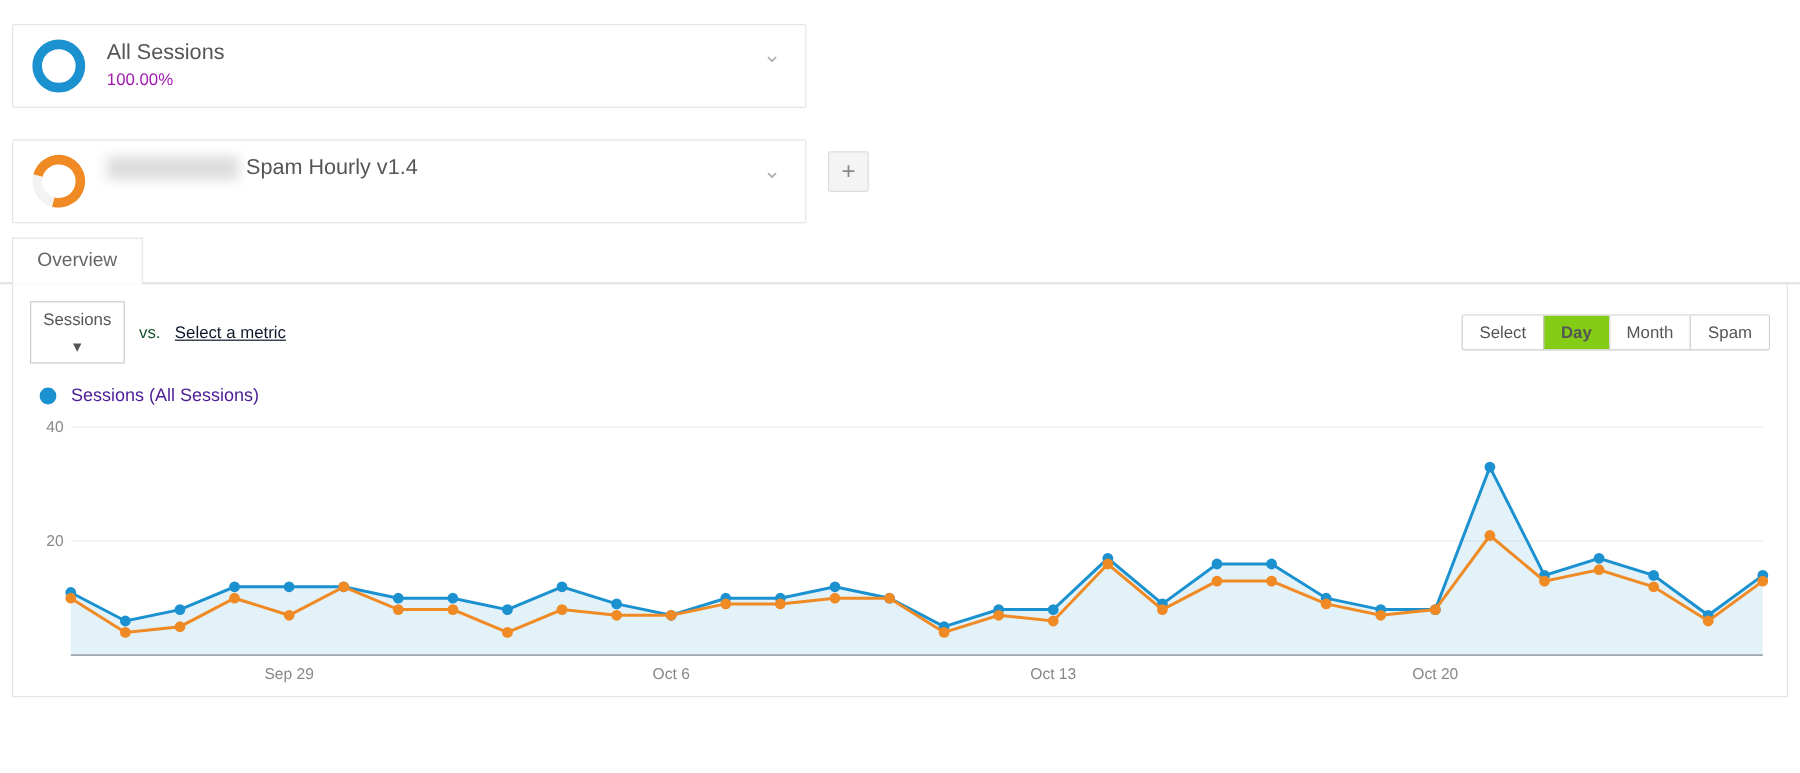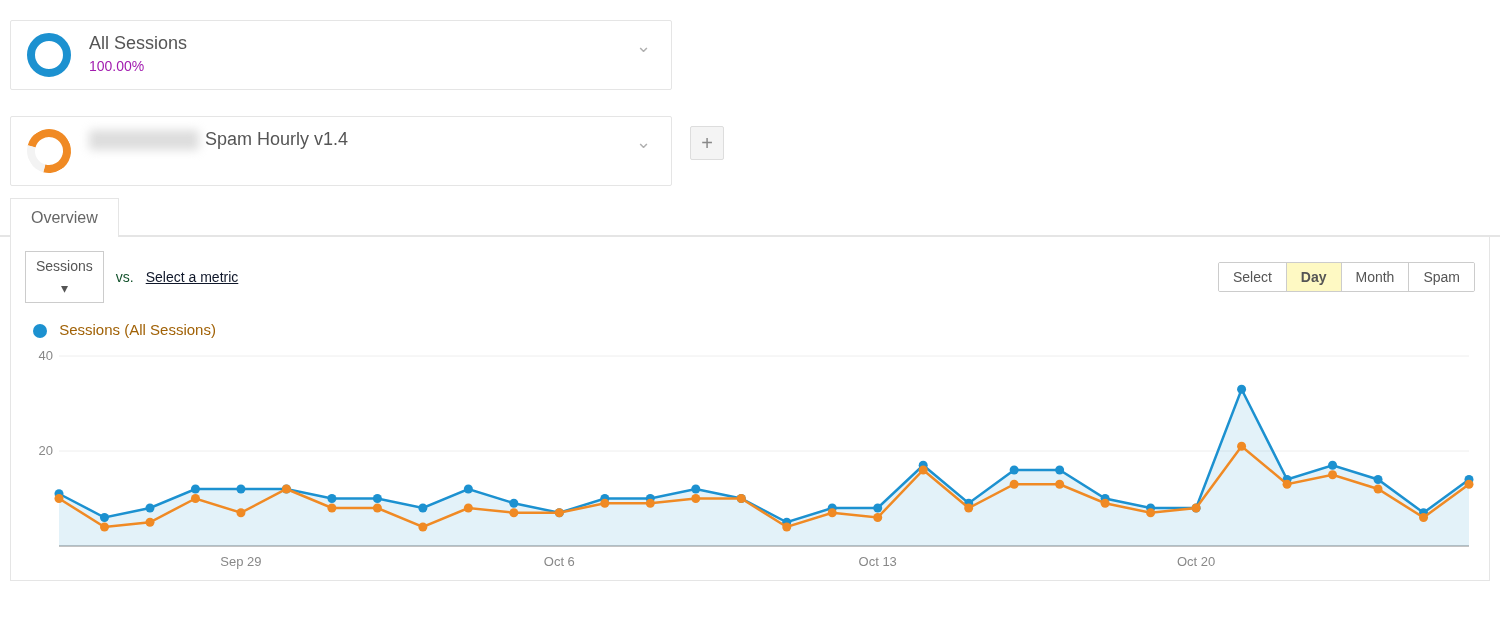--- a/index.html
+++ b/index.html
@@ -134,24 +134,24 @@
   }
   .gran-btn {
     padding: 6px 14px;
     font-size: 14px;
     color: #555;
     background: #fff;
     border-left: 1px solid #ccc;
     cursor: pointer;
   }
   .gran-btn:first-child { border-left: none; }
-  .gran-btn.active { background: #fef9c3; font-weight: bold; }
+  .gran-btn.active { background: #84cc16; font-weight: bold; }
   .legend {
     display: flex; gap: 40px; margin: 6px 0 6px 8px;
-    color: #a16207; font-size: 15px;
+    color: #4c1d95; font-size: 15px;
     align-items: center;
   }
   .lg-dot { width:14px;height:14px;border-radius:50%;display:inline-block;margin-right:8px;vertical-align:middle; }
   .lg-blue { background:#1c91d0; }
   .lg-orange { background:#f08a24; }
   .leg-blur {
     display:inline-block;width:90px;height:14px;background:#ddd;filter:blur(4px);border-radius:3px;vertical-align:middle;
   }
   .chart-wrap { position:relative; }
   svg.linechart { display:block; }

